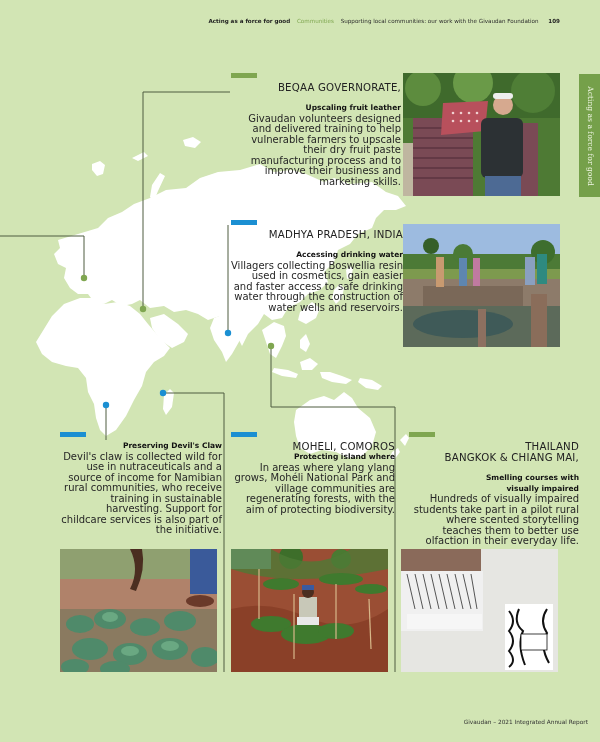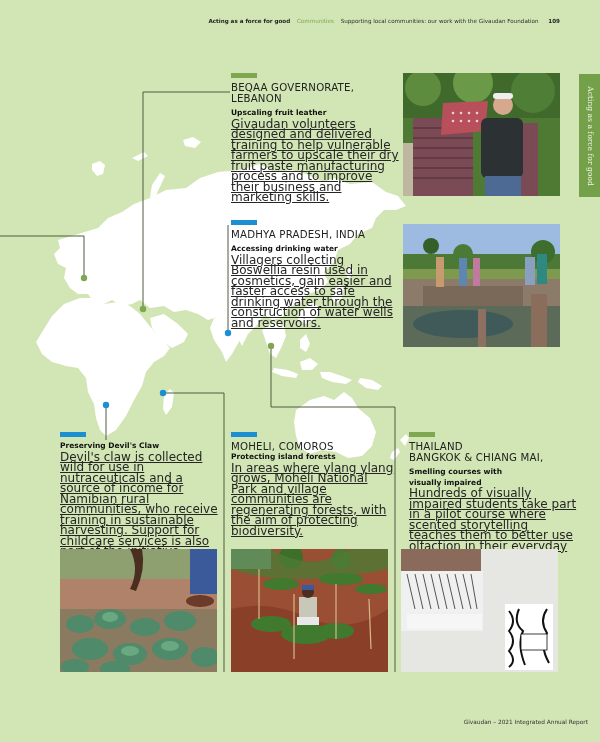--- a/index.html
+++ b/index.html
@@ -31,32 +31,32 @@
       position: absolute; left: 50%; top: 50%;
       transform: translate(-50%, -50%) rotate(90deg);
       white-space: nowrap; color: #eef5e2; font-size: 7.6px;
       font-family: "DejaVu Serif", serif;
     }
 
     
     .map { position: absolute; left: 0; top: 0; width: 600px; height: 742px; }
 
     
-    .block { position: absolute; }
+    .block { position: absolute; text-align: right; }
     .block .accent { width: 26px; height: 5px; margin-bottom: 4px; }
     .block .place {
       font-size: 10.2px; letter-spacing: 0.2px; color: #222;
       line-height: 11px; font-weight: normal;
       font-family: "DejaVu Sans", sans-serif;
     }
     .block .headline {
-      font-size: 7.5px; font-weight: bold; color: #111; margin-top: 4px; line-height: 10.5px;
+      font-size: 7.5px; font-weight: bold; color: #111; margin-top: 10px; line-height: 10.5px;
     }
     .block .body {
-      font-size: 12px; line-height: 10.5px; color: #262626; text-decoration: underline;
+      font-size: 10px; line-height: 10.5px; color: #262626;
     }
 
     
     .photo { position: absolute; overflow: hidden; }
     .photo svg { display: block; width: 100%; height: 100%; }
 
     
     .footer {
       position: absolute; right: 12px; bottom: 17px;
       font-size: 5.8px; color: #333; white-space: nowrap;
@@ -142,21 +142,20 @@
   </div>
 
   <div class="side-tab">
     <span>Acting as a force for good</span>
   </div>
 
   <div class="block" style="left:231px; top:73px; width:170px;">
     <div class="accent" style="background:#7fa650;"></div>
     <div class="place">
       <div>BEQAA GOVERNORATE,</div>
-      <div>LEBANON</div>
     </div>
     <div class="headline">Upscaling fruit leather</div>
     <div class="body">Givaudan volunteers designed and delivered training to help vulnerable farmers to upscale their dry fruit paste manufacturing process and to improve their business and marketing skills.</div>
   </div>
 
   <div class="block" style="left:231px; top:220px; width:172px;">
     <div class="accent" style="background:#1b8fd2;"></div>
     <div class="place">MADHYA PRADESH, INDIA</div>
     <div class="headline">Accessing drinking water</div>
     <div class="body">Villagers collecting Boswellia resin used in cosmetics, gain easier and faster access to safe drinking water through the construction of water wells and reservoirs.</div>
@@ -164,35 +163,35 @@
 
   <div class="block" style="left:60px; top:432px; width:162px;">
     <div class="accent" style="background:#1b8fd2;"></div>
     <div class="headline" style="margin-top:1px;">Preserving Devil's Claw</div>
     <div class="body">Devil's claw is collected wild for use in nutraceuticals and a source of income for Namibian rural communities, who receive training in sustainable harvesting. Support for childcare services is also part of the initiative.</div>
   </div>
 
   <div class="block" style="left:231px; top:432px; width:164px;">
     <div class="accent" style="background:#1b8fd2;"></div>
     <div class="place">MOHELI, COMOROS</div>
-    <div class="headline" style="margin-top:0;">Protecting island forests</div>
+    <div class="headline" style="margin-top:0;">Protecting island where</div>
     <div class="body">In areas where ylang ylang grows, Mohéli National Park and village communities are regenerating forests, with the aim of protecting biodiversity.</div>
   </div>
 
   <div class="block" style="left:409px; top:432px; width:170px;">
     <div class="accent" style="background:#7fa650;"></div>
     <div class="place">
       <div>THAILAND</div>
       <div>BANGKOK &amp; CHIANG MAI,</div>
     </div>
     <div class="headline">
       <div>Smelling courses with</div>
       <div>visually impaired</div>
     </div>
-    <div class="body">Hundreds of visually impaired students take part in a pilot course where scented storytelling teaches them to better use olfaction in their everyday life.</div>
+    <div class="body">Hundreds of visually impaired students take part in a pilot rural where scented storytelling teaches them to better use olfaction in their everyday life.</div>
   </div>
 
   <div class="photo" style="left:403px; top:73px; width:157px; height:123px;">
     <svg viewBox="0 0 157 123" preserveAspectRatio="none">
       <rect width="157" height="123" fill="#4e7a34"></rect>
       <rect x="0" y="0" width="157" height="45" fill="#3f6a2c"></rect>
       <circle cx="20" cy="15" r="18" fill="#5d8c3e"></circle>
       <circle cx="70" cy="10" r="20" fill="#6a9a48"></circle>
       <circle cx="130" cy="18" r="22" fill="#4f7e36"></circle>
       <rect x="0" y="70" width="40" height="53" fill="#bfb6a0"></rect>

